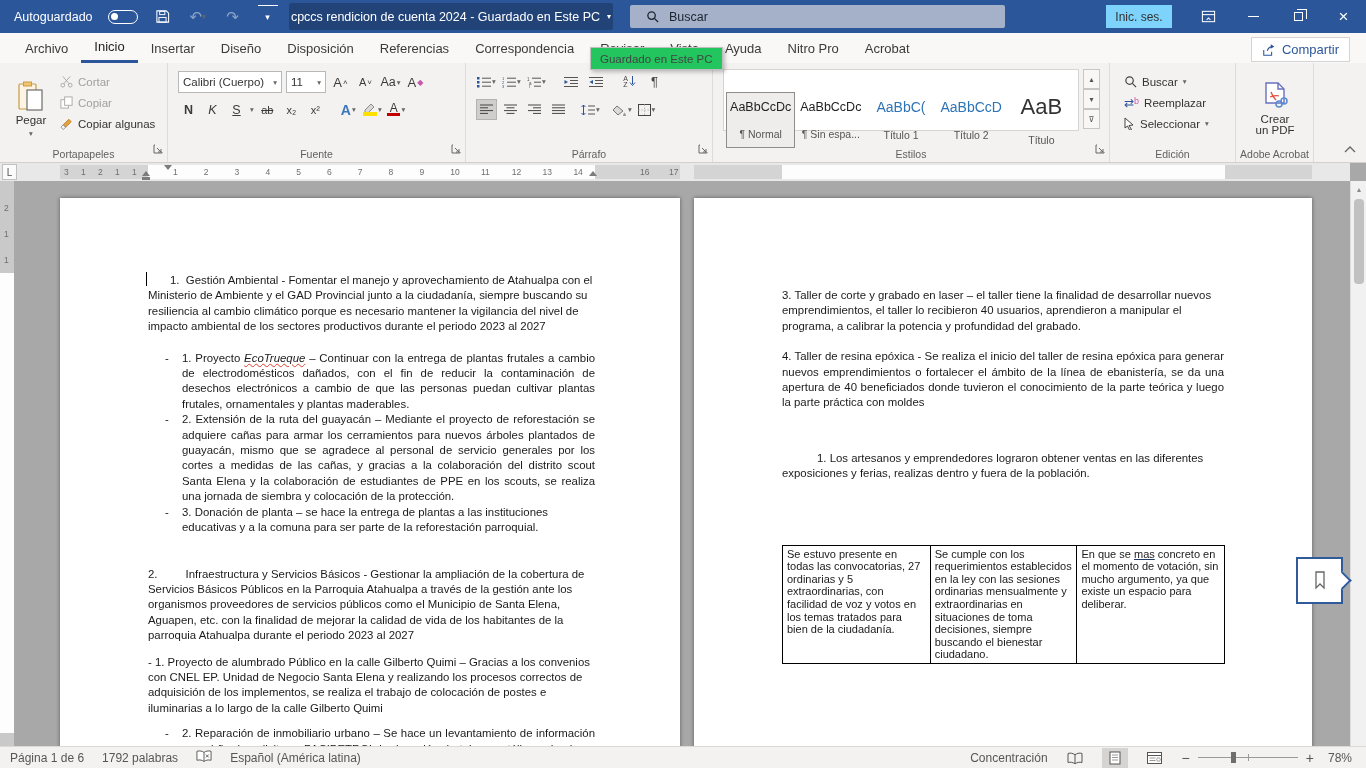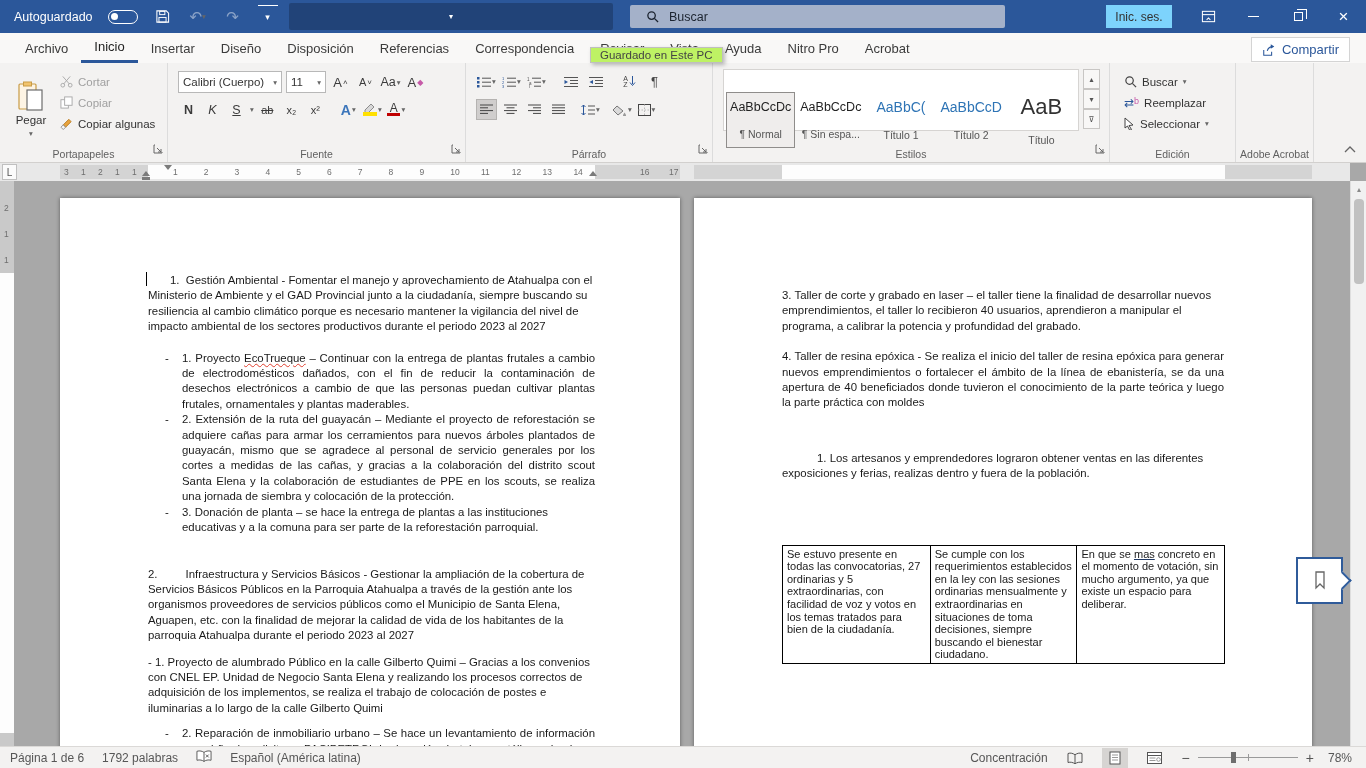--- a/index.html
+++ b/index.html
@@ -27,21 +27,21 @@
   .min-glyph { width:11px; height:1.5px; background:#fff; }
   .restore-glyph { width:9px; height:9px; border:1.2px solid #fff; position:relative; }
   .restore-glyph:before { content:""; position:absolute; left:2px; top:-4px; width:9px; height:9px; border-top:1.2px solid #fff; border-right:1.2px solid #fff; }
 
   
   .tabrow { position:absolute; top:33px; left:0; width:1366px; height:30px; background:#f9f8f7; display:flex; align-items:stretch; padding-left:12px; }
   .tab { padding:0 13px; font-size:13px; color:#3b3b3b; display:flex; align-items:center; }
   .tab.active { border-bottom:3px solid #2b579a; color:#222; }
   .share-btn { position:absolute; right:16px; top:4px; height:25px; padding:0 10px; background:#fff; border:1px solid #d4d4d4;
                display:flex; align-items:center; gap:6px; font-size:13px; color:#2b579a; }
-  .tooltip { position:absolute; left:590px; top:47px; height:16px; padding:0 9px; background:#bef264; border:1px solid #bfbfbf;
+  .tooltip { position:absolute; left:590px; top:47px; height:23px; padding:0 9px; background:#22c55e; border:1px solid #bfbfbf;
              box-shadow:2px 2px 4px rgba(0,0,0,.25); display:flex; align-items:center; font-size:11.5px; color:#444; z-index:60; }
 
   
   .ribbon { position:absolute; top:63px; left:0; width:1366px; height:100px; background:#f3f2f1; border-bottom:1px solid #d2d0ce; }
   .group { position:absolute; top:0; height:99px; border-right:1px solid #dcdcdc; }
   .glabel { position:absolute; bottom:2px; left:0; right:0; text-align:center; font-size:10.5px; color:#5f5f5f; }
   .launcher { position:absolute; bottom:4px; right:4px; }
   .bigbtn { position:absolute; display:flex; flex-direction:column; align-items:center; justify-content:center; gap:3px; font-size:11.5px; color:#333; }
   .smallbtn { display:flex; align-items:center; gap:5px; height:21px; font-size:11.5px; color:#333; padding-left:2px; }
   .smallbtn.disabled { color:#a0a0a0; }
@@ -86,21 +86,21 @@
   .page-right { left:694px; width:618px; height:1000px; padding:75px 88px 0 88px; }
   .doc { font-size:11.4px; line-height:15.4px; color:#1a1a1a; }
   .doc p { margin:0; }
   .justify { text-align:justify; }
   .bullet { display:flex; margin-left:17px; }
   .bullet .bm { width:17px; flex:none; }
   .bullet .bt { flex:1; }
   .num-ind { text-indent:22px; }
   .tabgap { display:inline-block; width:28px; }
   .ind35 { text-indent:35px; }
-  .misspell { text-decoration:underline; text-decoration-style:wavy; text-decoration-color:#e03e2d; text-decoration-thickness:1px; }
+  .misspell { text-decoration:underline; text-decoration-style:wavy; text-decoration-color:#e03e2d; text-decoration-thickness:1px;font-style:italic; }
   .gunder { text-decoration:underline; text-decoration-color:#1f3864; }
   .arial { font-size:12.2px; line-height:15.6px; }
   .dtable { border-collapse:collapse; width:443px; font-size:11px; line-height:12.6px; }
   .dtable td { border:1.5px solid #000; vertical-align:top; padding:2px 4px 2px 4px; }
   .caret-bar { position:absolute; left:146px; top:91px; width:1px; height:14px; background:#000; }
   .balloon { position:absolute; left:1296px; top:376px; width:47px; height:47px; background:#fff; border:2px solid #2f5b9a;
              display:flex; align-items:center; justify-content:center; z-index:5; }
   .balloon:after { content:""; position:absolute; right:-8px; top:15px; width:11px; height:11px; background:#fff;
                    border-top:2px solid #2f5b9a; border-right:2px solid #2f5b9a; transform:rotate(45deg); }
   .scrollbar { position:absolute; right:0; top:0; width:16px; height:565px; background:#f1f1f1; border-left:1px solid #dedede; }
@@ -133,20 +133,21 @@
           <path d="M2 2h10l2.5 2.5V14H2z" fill="none" stroke="#fff" stroke-width="1.1"></path>
           <rect x="5" y="2.5" width="5.5" height="3.5" fill="none" stroke="#fff" stroke-width="1"></rect>
           <rect x="4.2" y="9" width="7.6" height="5" fill="none" stroke="#fff" stroke-width="1"></rect>
         </svg>
     </span>
     <span class="tb-btn dim">↶<span class="dd">▾</span></span>
     <span class="tb-btn dim">↷</span>
     <span class="tb-btn qat-chevron">▾</span>
   </div>
   <div class="doc-chip">
+    <span>cpccs rendicion de cuenta 2024  -  Guardado en Este PC</span>
     <span class="caret">▾</span>
   </div>
   <div class="search-box">
     <svg width="13" height="13" viewBox="0 0 14 14">
         <circle cx="6" cy="6" r="4" fill="none" stroke="#1c2430" stroke-width="1.4"></circle>
         <path d="M9 9l4 4" stroke="#1c2430" stroke-width="1.4"></path>
       </svg>
     <span>Buscar</span>
   </div>
   <div class="signin">
@@ -503,20 +504,31 @@
             <path d="M1 1l8 7-4 .5 2.5 4-1.8.8L3.5 9 1 11z" fill="#fff" stroke="#444"></path>
           </svg>
         <span>Seleccionar</span>
           <span class="dd">▾</span>
       </div>
     </div>
     <div class="glabel">Edición</div>
   </div>
 
   <div class="group" style="left:1236px;width:78px;">
+    <div class="bigbtn" style="left:10px;top:6px;width:58px;height:80px;">
+      <svg width="26" height="28" viewBox="0 0 26 28">
+        <path d="M4 1h12l6 6v14H4z" fill="#fff" stroke="#6a6fc0" stroke-width="1.4"></path>
+        <path d="M16 1v6h6" fill="none" stroke="#6a6fc0" stroke-width="1.4"></path>
+        <path d="M9 10c1 3 3 6 5 8m-6-3c3-1 7-2 9-1" fill="none" stroke="#e04f3f" stroke-width="1.3"></path>
+        <circle cx="17" cy="22" r="3" fill="none" stroke="#5b8bd0" stroke-width="1.5"></circle>
+          <circle cx="22" cy="19" r="3" fill="none" stroke="#5b8bd0" stroke-width="1.5"></circle>
+      </svg>
+      <span>Crear</span>
+      <span style="margin-top:-4px;">un PDF</span>
+    </div>
     <div class="glabel">Adobe Acrobat</div>
   </div>
 
   <div style="position:absolute;right:10px;bottom:5px;">
     <svg width="12" height="8" viewBox="0 0 12 8">
         <path d="M1 7l5-5 5 5" fill="none" stroke="#666" stroke-width="1.3"></path>
       </svg>
   </div>
 </div>
 

